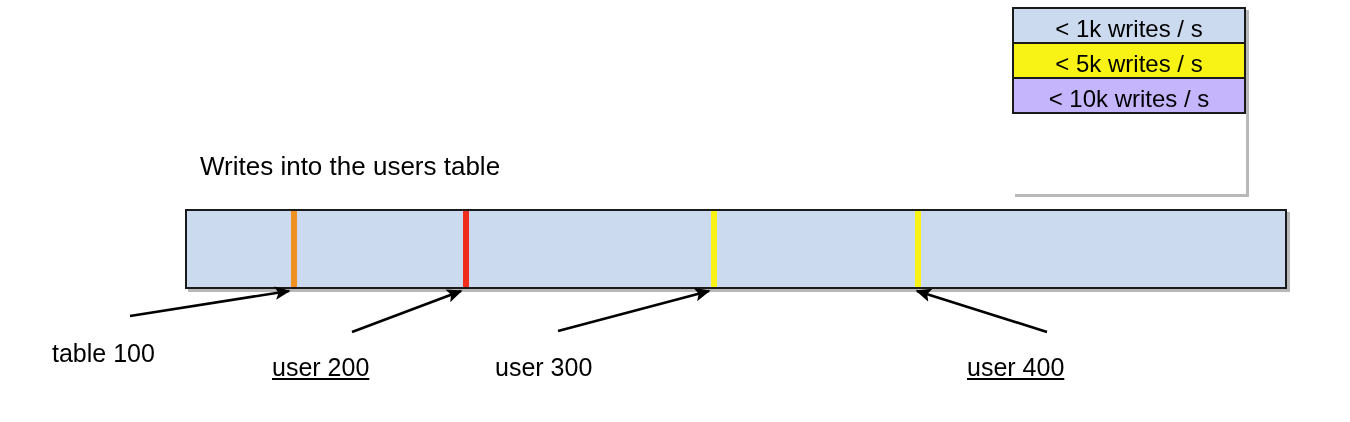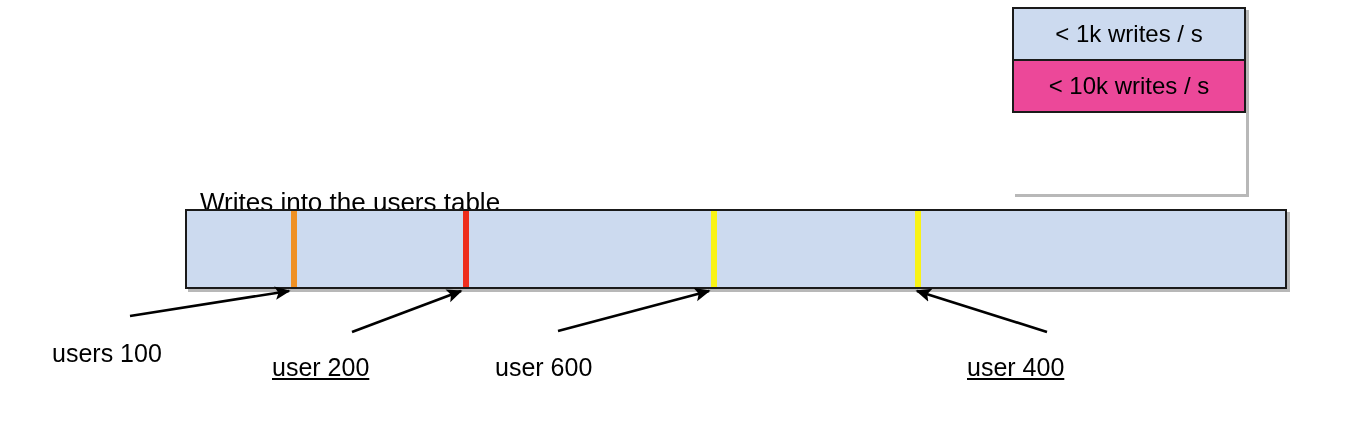--- a/index.html
+++ b/index.html
@@ -36,41 +36,40 @@
   }
 
   
   #chart-title {
     position: absolute;
     left: 200px;
     top: 150px;
     font-size: 26px;
     line-height: 32px;
     white-space: nowrap;
-    margin-top: 36px;
   }
 
   
   #legend {
     position: absolute;
     left: 1012px;
     top: 7px;
     width: 234px;
     height: 187px;
     box-sizing: border-box;
     box-shadow: 3px 3px 0 rgba(0,0,0,0.28);
   }
   .legend-row {
     position: relative;
-    height: 54px;
+    height: 37px;
     box-sizing: border-box;
     border: 2px solid #1a1a1a;
     margin-bottom: -2px;
     display: flex;
-    align-items: center;
+    align-items: flex-end;
     justify-content: center;
   }
   .legend-label {
     font-size: 24px;
     line-height: 26px;
     white-space: nowrap;
   }
 
   
   .user-label {
@@ -99,28 +98,31 @@
   <div class="bar-marker" style="background: rgb(239, 144, 35); left: 104px;"></div>
   <div class="bar-marker" style="background: rgb(238, 45, 28); left: 276px;"></div>
   <div class="bar-marker" style="background: rgb(249, 243, 21); left: 524px;"></div>
   <div class="bar-marker" style="background: rgb(249, 243, 21); left: 728px;"></div>
 </div>
 
 <div id="legend">
   <div class="legend-row" style="background: rgb(204, 218, 239);">
     <span class="legend-label">&lt; 1k writes / s</span>
   </div>
-  <div class="legend-row" style="background: #ec4899;">
+  <div class="legend-row" style="background: rgb(249, 243, 21);">
+    <span class="legend-label">&lt; 5k writes / s</span>
+  </div>
+  <div class="legend-row" style="background: #c4b5fd;">
     <span class="legend-label">&lt; 10k writes / s</span>
   </div>
 </div>
 
-<div class="user-label" id="label-user-100" style="left: 52px; top: 338px;">users 100</div>
+<div class="user-label" id="label-user-100" style="left: 52px; top: 338px;">table 100</div>
 <div class="user-label" id="label-user-200" style="left: 272px; top: 352px; text-decoration: underline;">user 200</div>
-<div class="user-label" id="label-user-300" style="left: 495px; top: 352px;">user 600</div>
+<div class="user-label" id="label-user-300" style="left: 495px; top: 352px;">user 300</div>
 <div class="user-label" id="label-user-400" style="left: 967px; top: 352px; text-decoration: underline;">user 400</div>
 
 <svg id="arrows" viewBox="0 0 1350 422">
   <defs>
     <marker id="ah" markerWidth="7" markerHeight="7" refX="5.4" refY="3" orient="auto" markerUnits="strokeWidth">
       <path d="M0,0.4 L6,3 L0,5.6 L1.3,3 Z" fill="#000000"></path>
     </marker>
   </defs>
   <g id="arrow-group" stroke="#000000" stroke-width="2.6" fill="none">
       <line x1="130" y1="316" x2="289" y2="291" marker-end="url(#ah)"></line>

